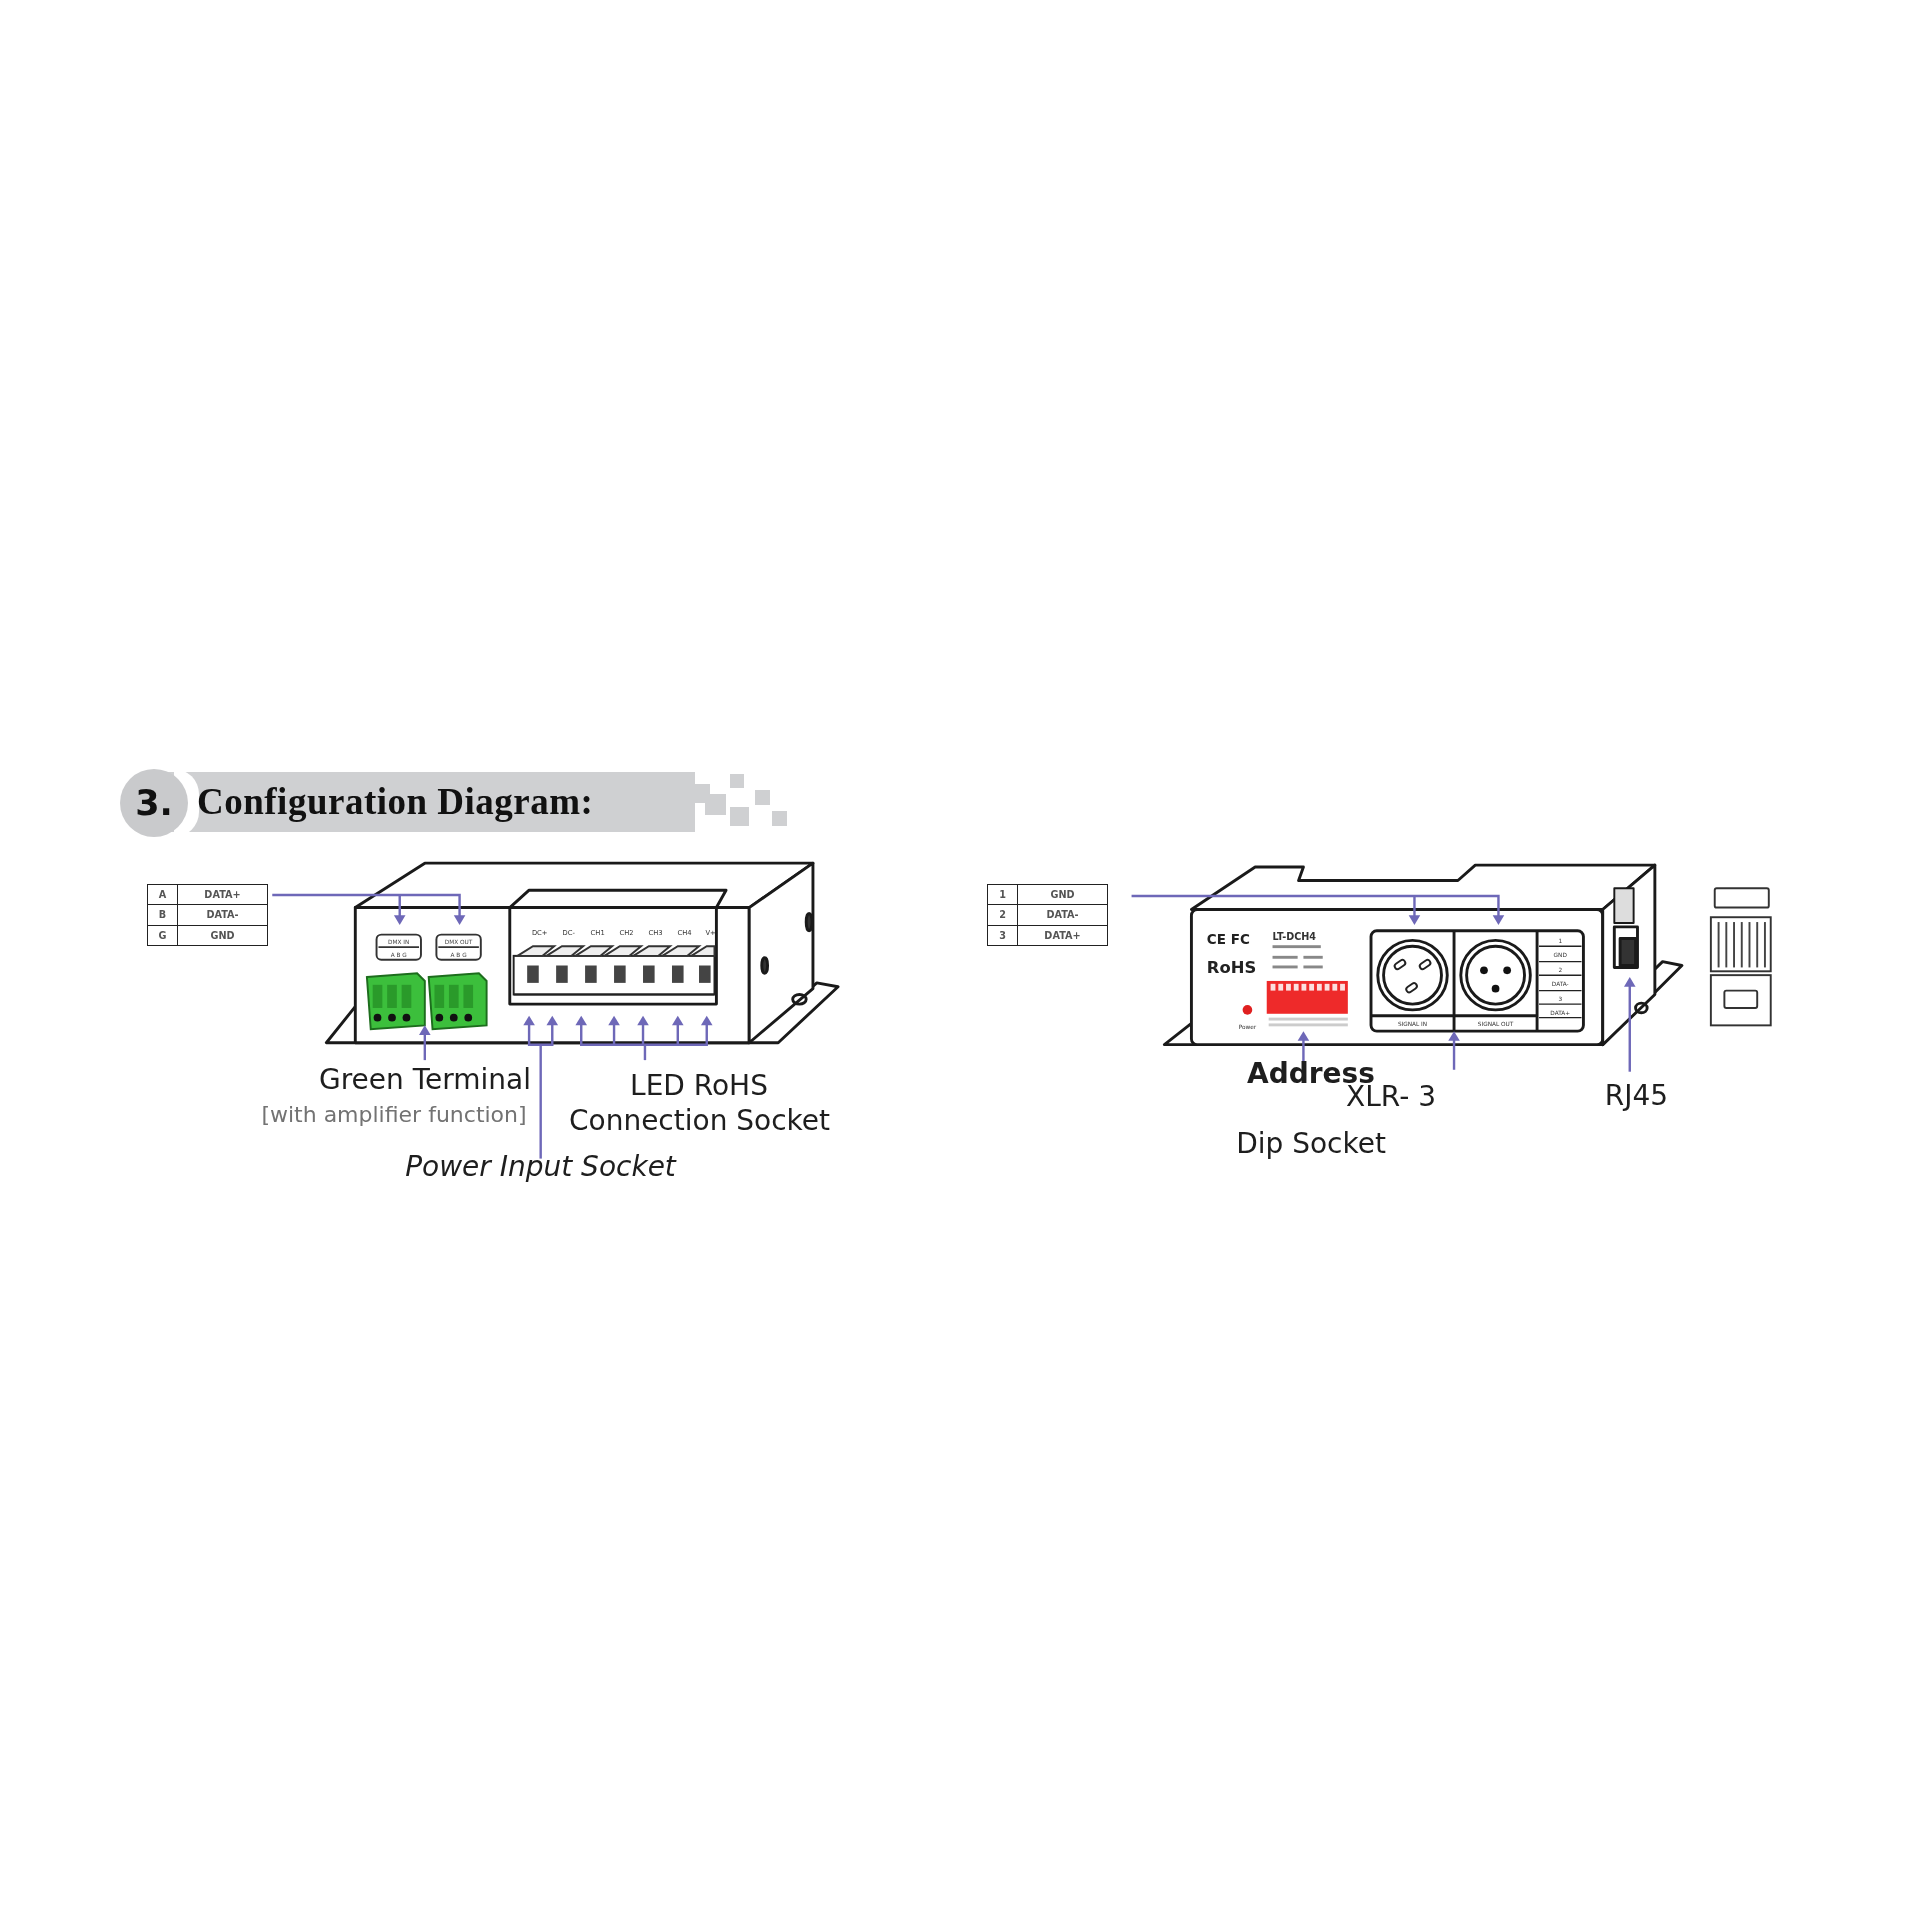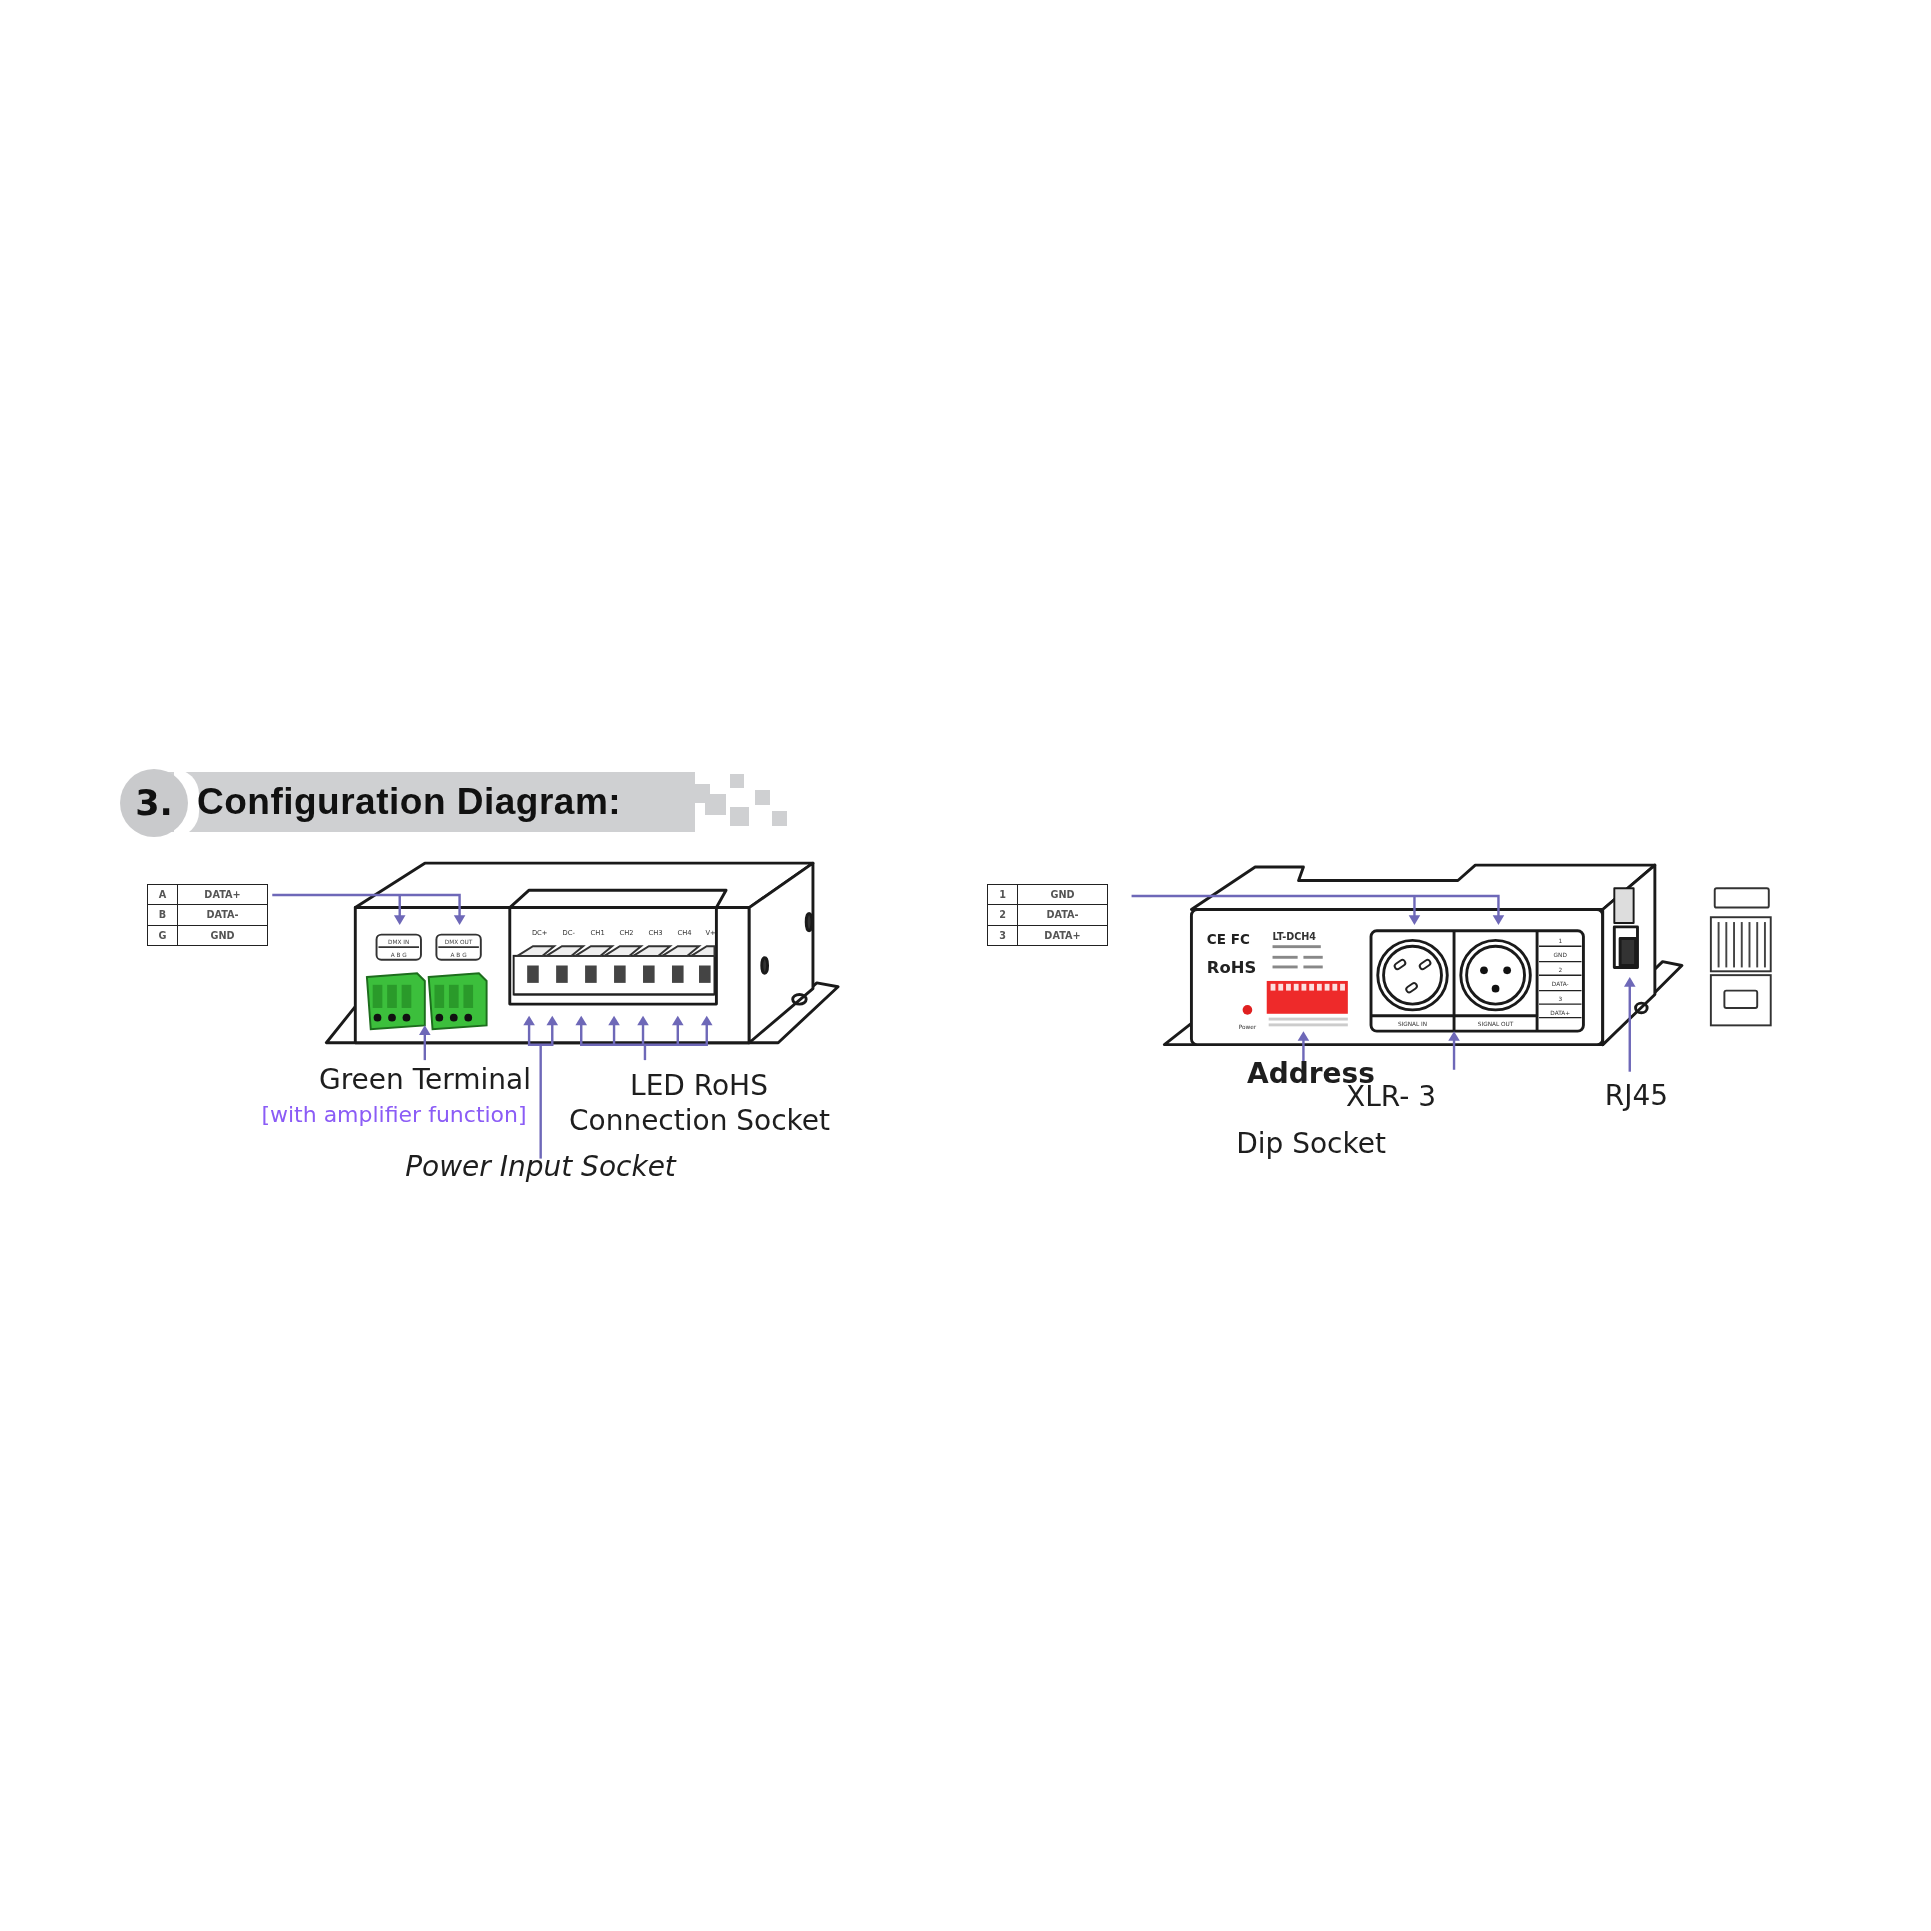--- a/index.html
+++ b/index.html
@@ -7,35 +7,35 @@
          font-family: "DejaVu Sans", sans-serif; color: #222; }
   .abs { position: absolute; }
 
   
   .hdr-band { left: 154px; top: 772px; width: 541px; height: 60px;
               background: #cfd0d2; border-radius: 0 0 0 0; }
   .hdr-badge { left: 120px; top: 769px; width: 68px; height: 68px; border-radius: 50%;
                background: #c9cacc; display: flex; align-items: center; justify-content: center;
                font-weight: bold; font-size: 35px; color: #111; }
   .hdr-title { left: 197px; top: 776px; font-size: 37px; font-weight: bold; color: #111;
-               font-family: Liberation Sans, sans-serif; letter-spacing: 0.5px; line-height: 52px; }
+               font-family: Liberation Serif, serif; letter-spacing: 0.5px; line-height: 52px; }
   .pix { background: #cfd0d2; }
 
   
   .pin-table { border-collapse: collapse; font-size: 9.7px; font-family: "DejaVu Sans", sans-serif;
                background: #fff; }
   .pin-table td { border: 1.9px solid #222; height: 19.3px; padding: 0; text-align: center;
                   font-weight: bold; color: #555; }
   .pin-table td.k { width: 29px; }
   .pin-table td.v { width: 89px; }
 
   
   .lbl { font-family: "DejaVu Sans", sans-serif; font-size: 28px; color: #1e1e1e;
          text-align: center; line-height: 35px; white-space: nowrap; }
-  .lbl-sub { font-size: 22px; color: #8b5cf6; }
+  .lbl-sub { font-size: 22px; color: #737373; }
 
   svg text { font-family: "DejaVu Sans", sans-serif; }
 </style>
 </head>
 <body>
 
 <div class="abs hdr-band"></div>
 <div class="abs pix" style="left:691px;top:784px;width:19.3px;height:19.3px;"></div>
 <div class="abs pix" style="left:705px;top:794px;width:21px;height:21px;"></div>
 <div class="abs pix" style="left:730px;top:774px;width:13.5px;height:13.5px;"></div>

